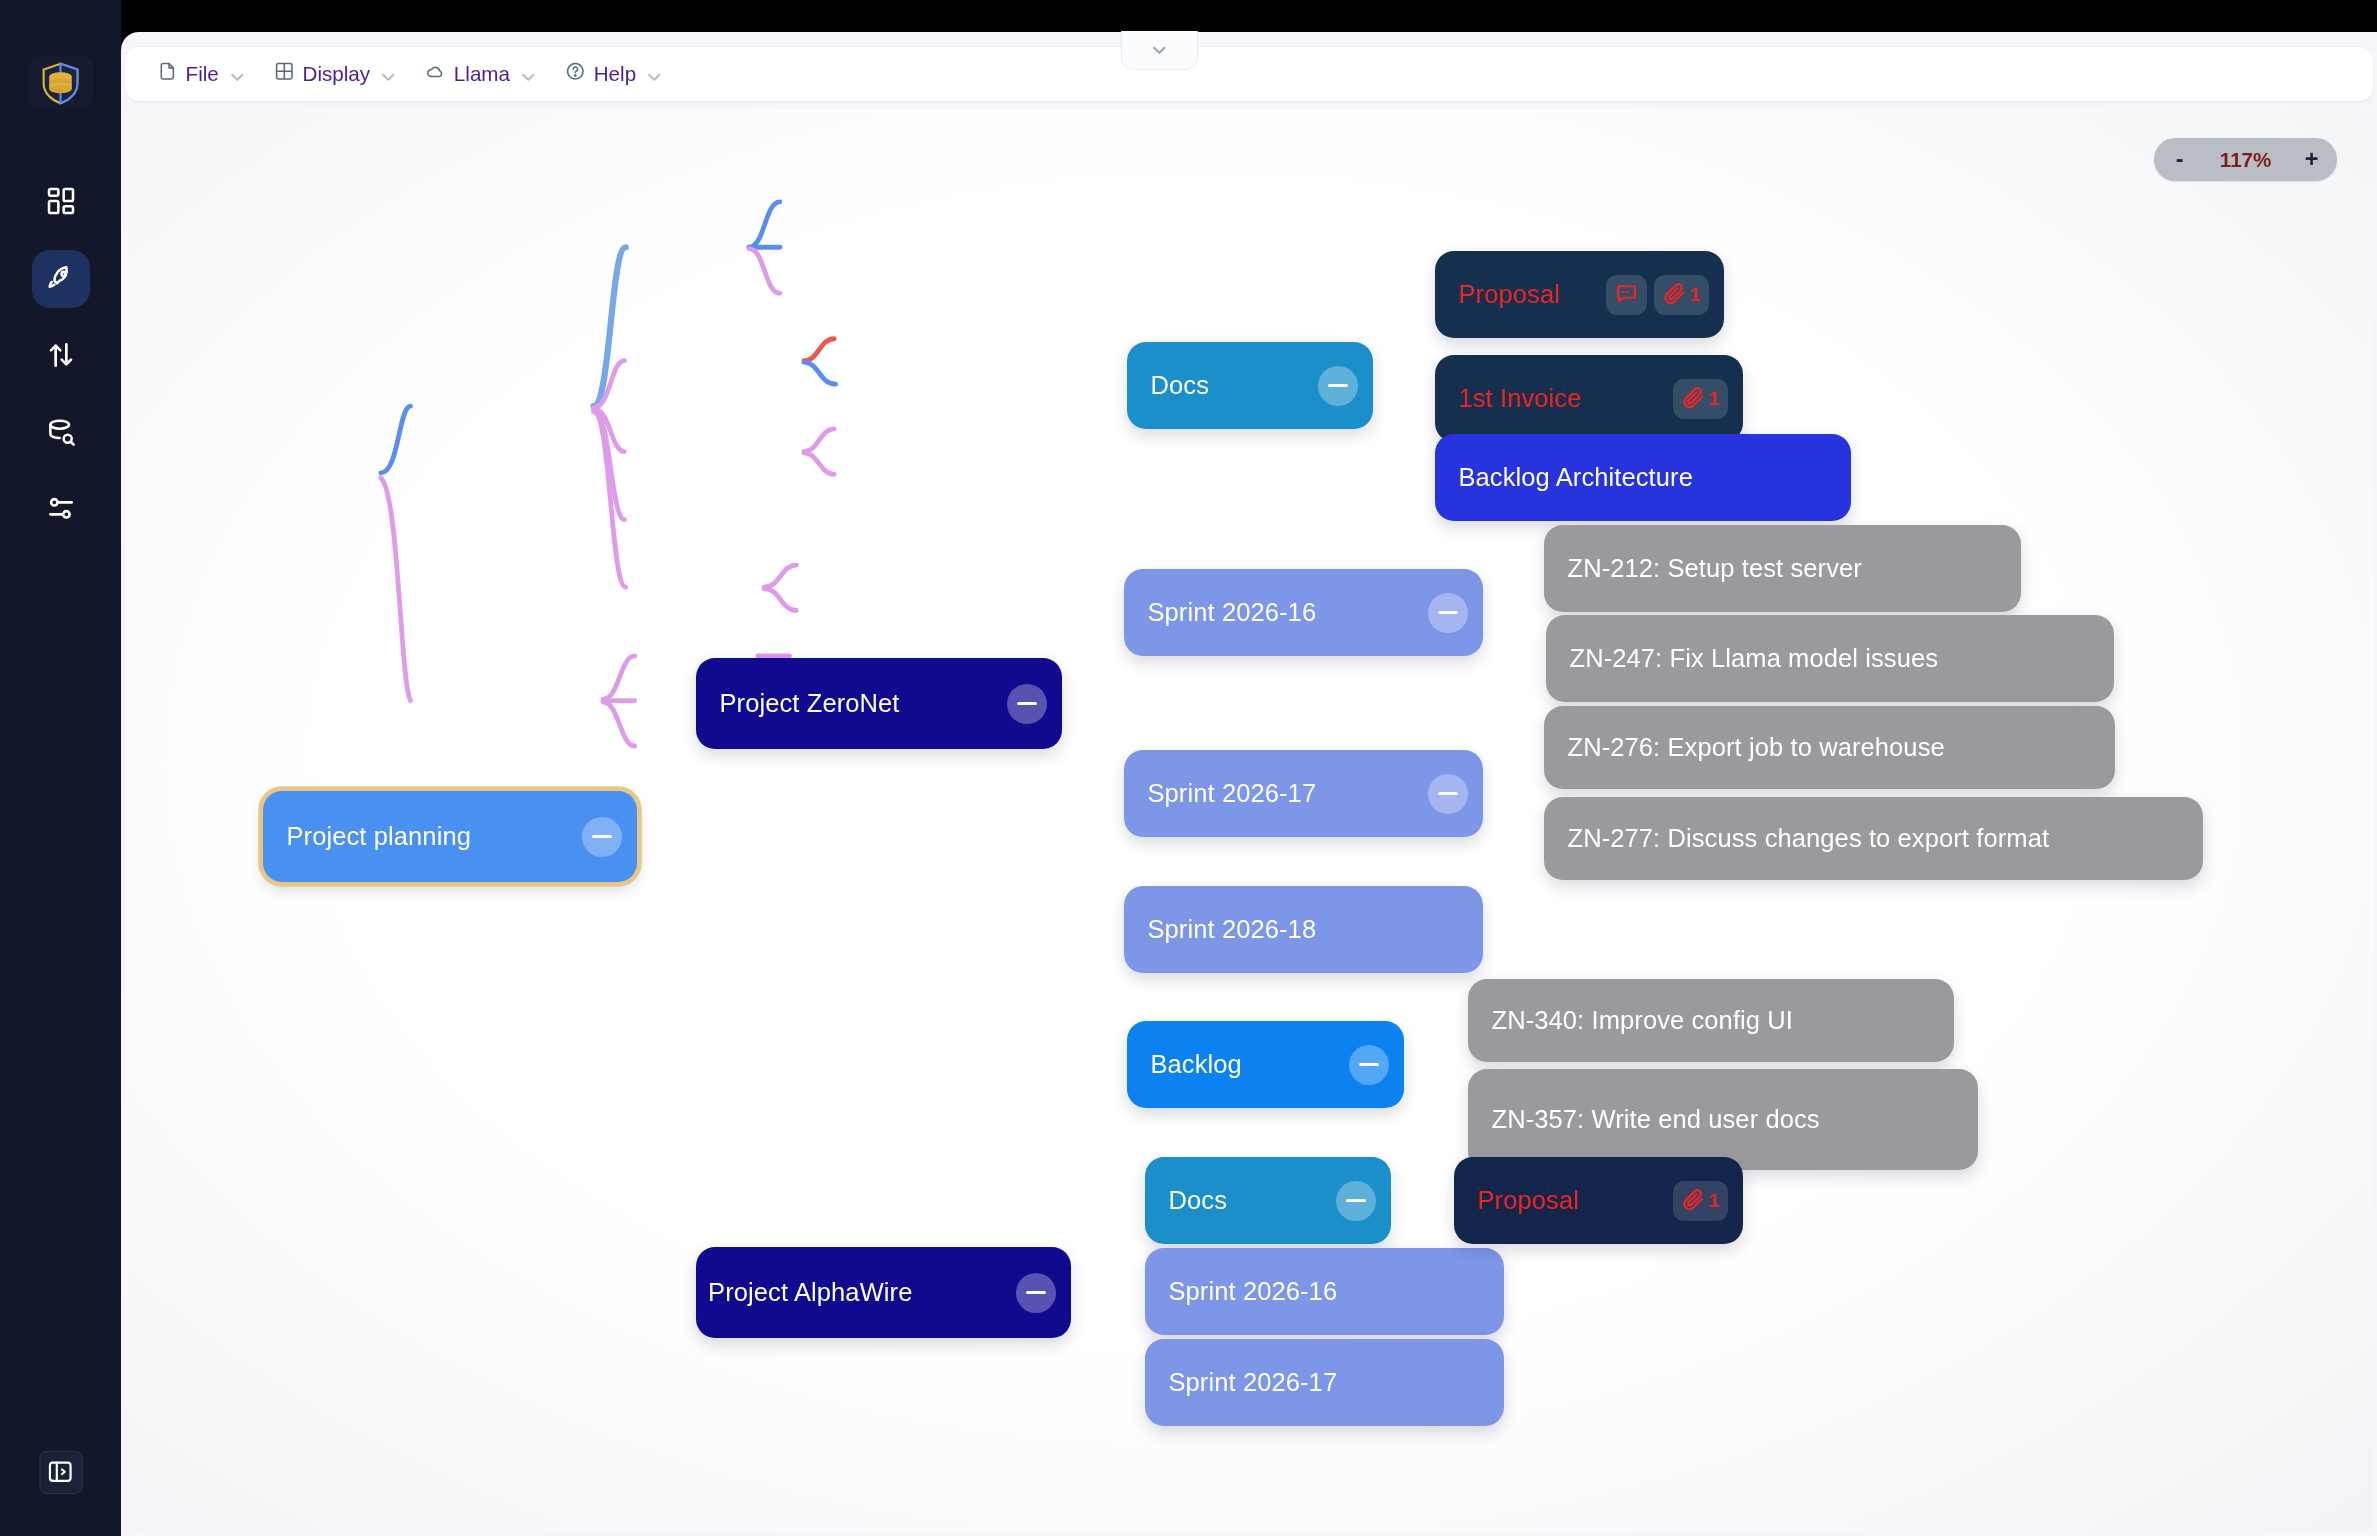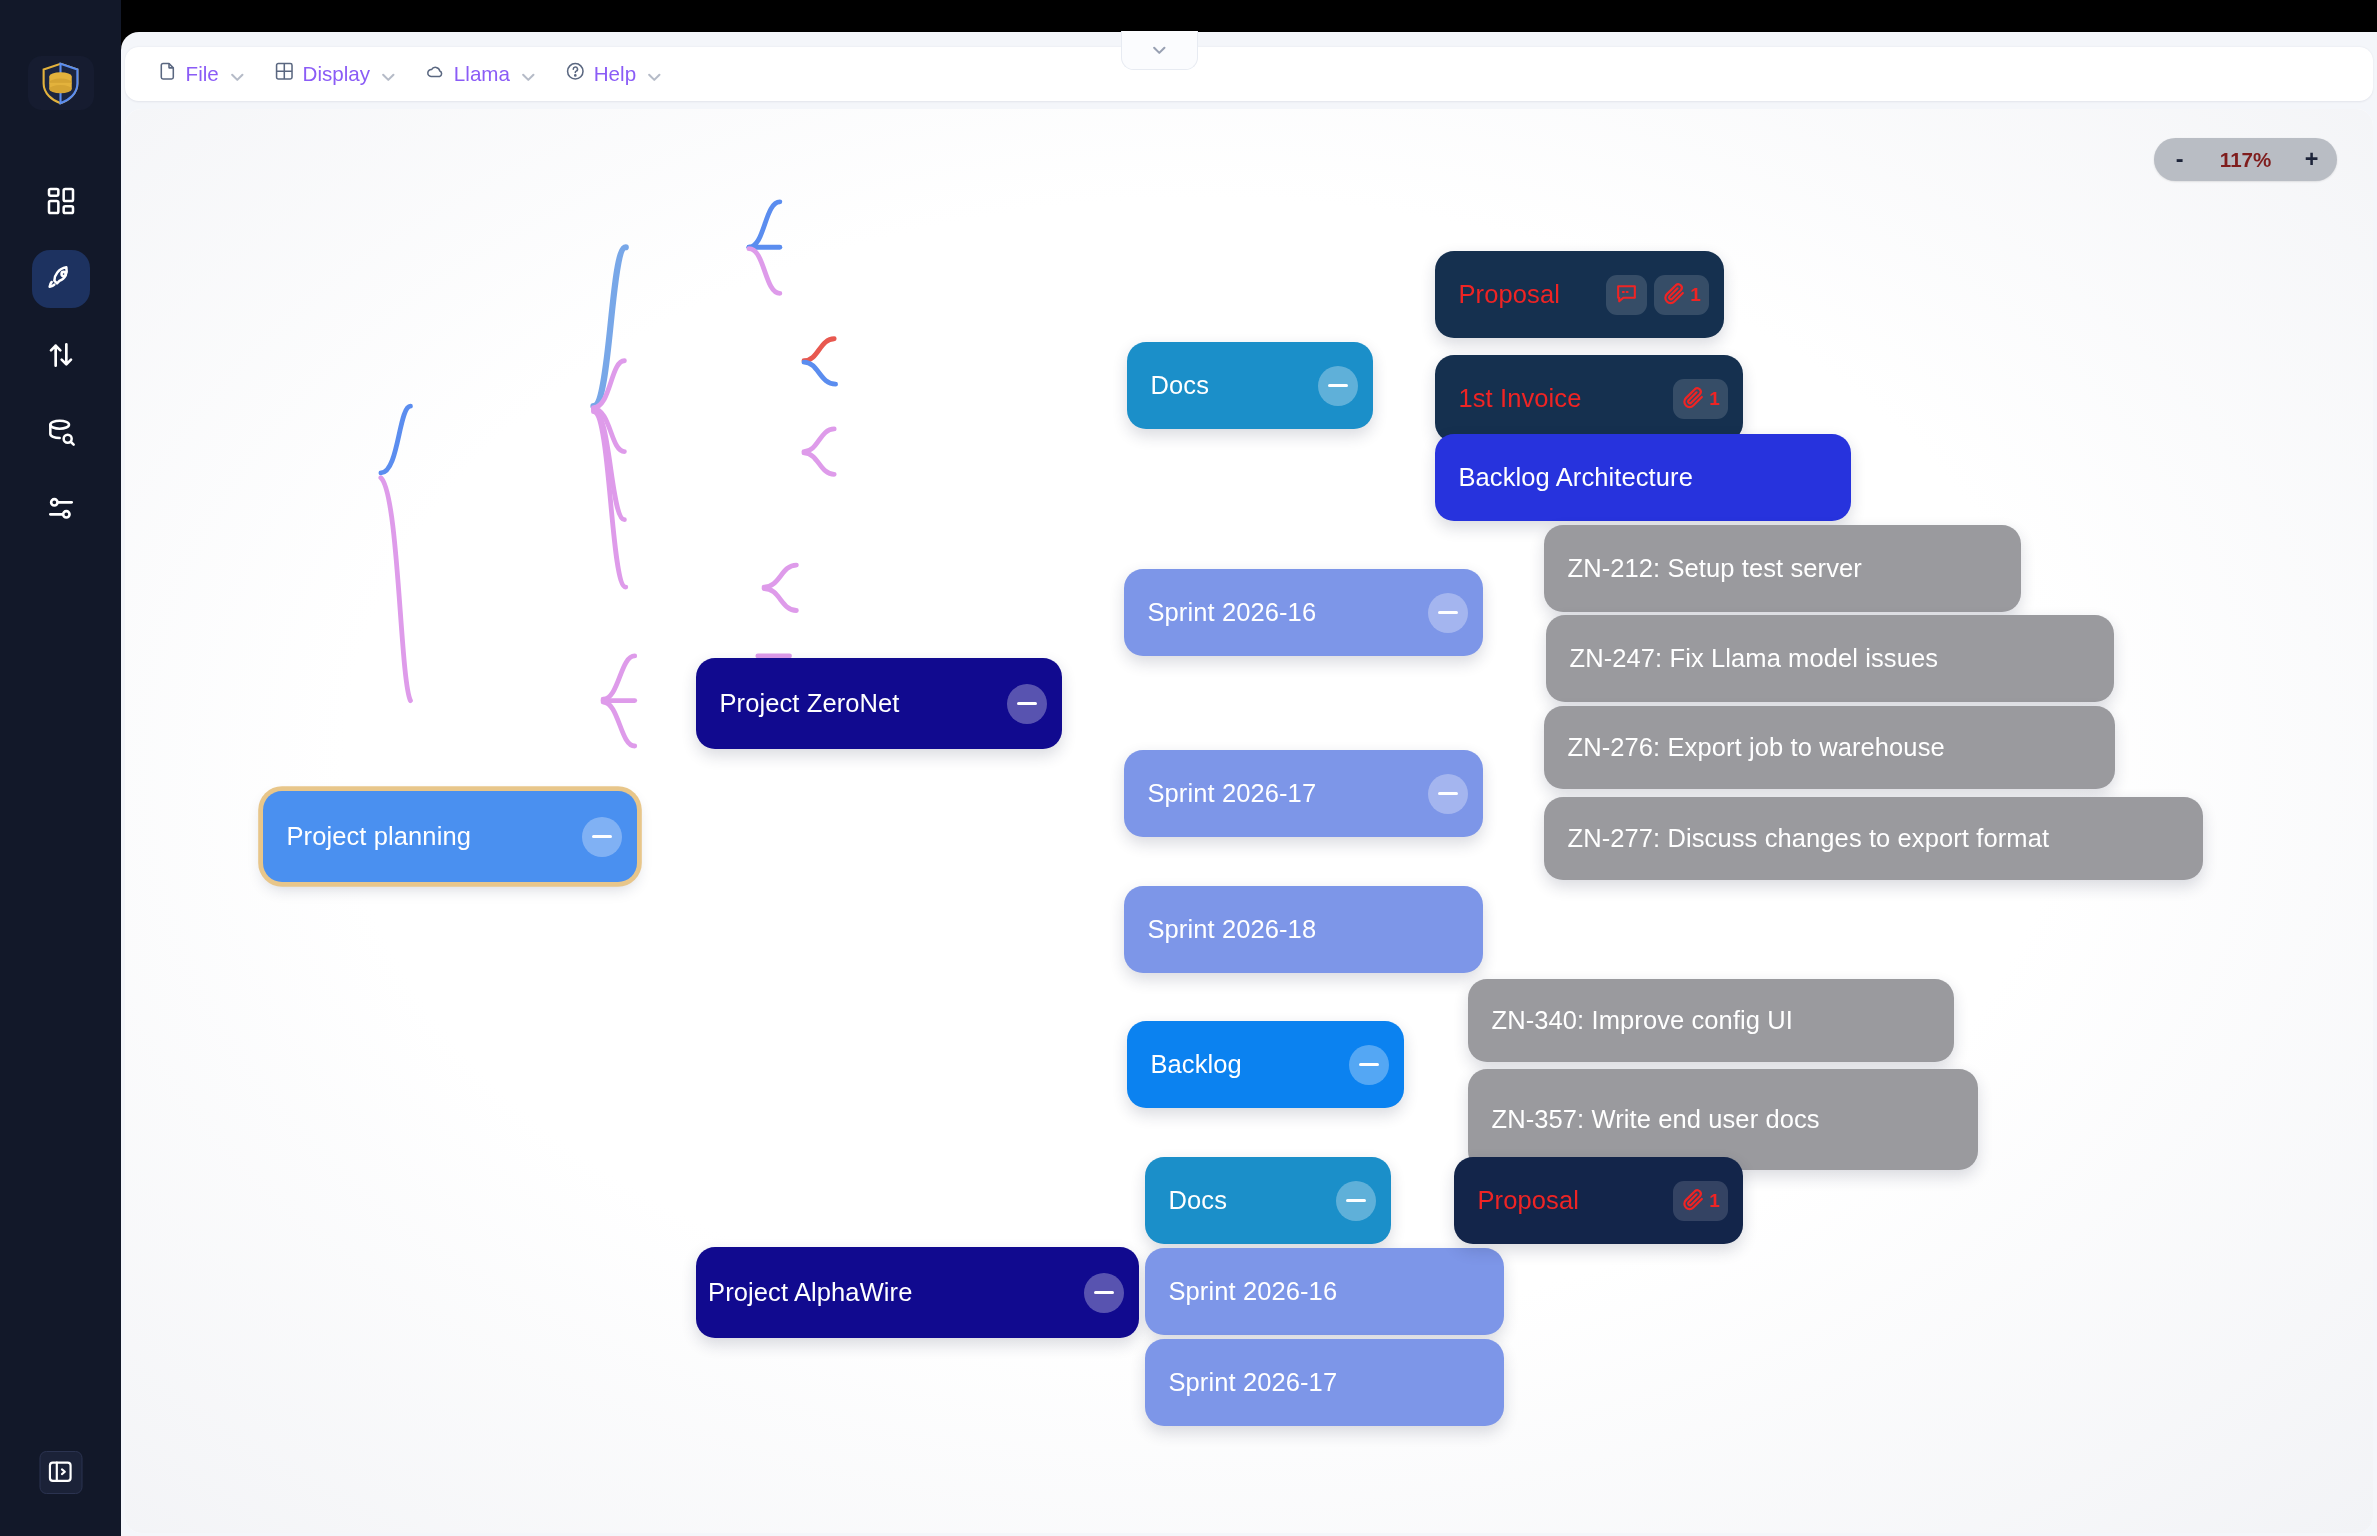--- a/index.html
+++ b/index.html
@@ -46,21 +46,21 @@
   }
   .toolbar {
     position: absolute; left: 4.1px; top: 15px; width: 2248px; height: 54px;
     background: #ffffff; border-radius: 13.8px;
     box-shadow: 0 0.7px 2.1px rgba(20,30,60,.08);
     display: flex; align-items: center; padding-left: 20.6px; gap: 9.6px;
   }
   .menu-item {
     display: flex; align-items: center; gap: 8.3px;
     padding: 5.5px 11px; border-radius: 6.9px;
-    font-size: 20.6px; color: #8b5cf6; font-weight: 500;
+    font-size: 20.6px; color: #4c1d95; font-weight: 500;
   }
   .menu-item svg { width: 20.6px; height: 20.6px; flex: none; }
   .menu-caret { width: 15px; height: 15px; flex: none; opacity: .55; }
 
   .collapse-tab {
     position: absolute; left: 996px; top: -16.5px;
     width: 77px; height: 39px; background: #fbfcfe;
     border: 0.7px solid #e7ebf2; border-top: none;
     border-bottom-left-radius: 12.4px; border-bottom-right-radius: 12.4px;
     display: flex; align-items: flex-end; justify-content: center; padding-bottom: 5.5px;
@@ -312,21 +312,21 @@
 
       <div id="nodes">
           <div class="node selected" style="left: 138px; top: 682px; width: 374px; height: 91px; background: rgb(74, 144, 240);">
             <span class="node-label">Project planning</span>
             <span class="toggle"></span>
           </div>
           <div class="node" style="left: 571px; top: 549px; width: 366px; height: 91px; background: rgb(17, 10, 143);">
             <span class="node-label">Project ZeroNet</span>
             <span class="toggle"></span>
           </div>
-          <div class="node" style="left: 571px; top: 1138px; width: 443px; height: 91px; background: rgb(17, 10, 143); padding-left: 12px;">
+          <div class="node" style="left: 571px; top: 1138px; width: 375px; height: 91px; background: rgb(17, 10, 143); padding-left: 12px;">
             <span class="node-label">Project AlphaWire</span>
             <span class="toggle"></span>
           </div>
           <div class="node" style="left: 1002px; top: 233px; width: 246px; height: 87px; background: rgb(27, 143, 201);">
             <span class="node-label">Docs</span>
             <span class="toggle"></span>
           </div>
           <div class="node" style="left: 999px; top: 460px; width: 359px; height: 87px; background: rgb(125, 150, 232);">
             <span class="node-label">Sprint 2026-16</span>
             <span class="toggle"></span>

